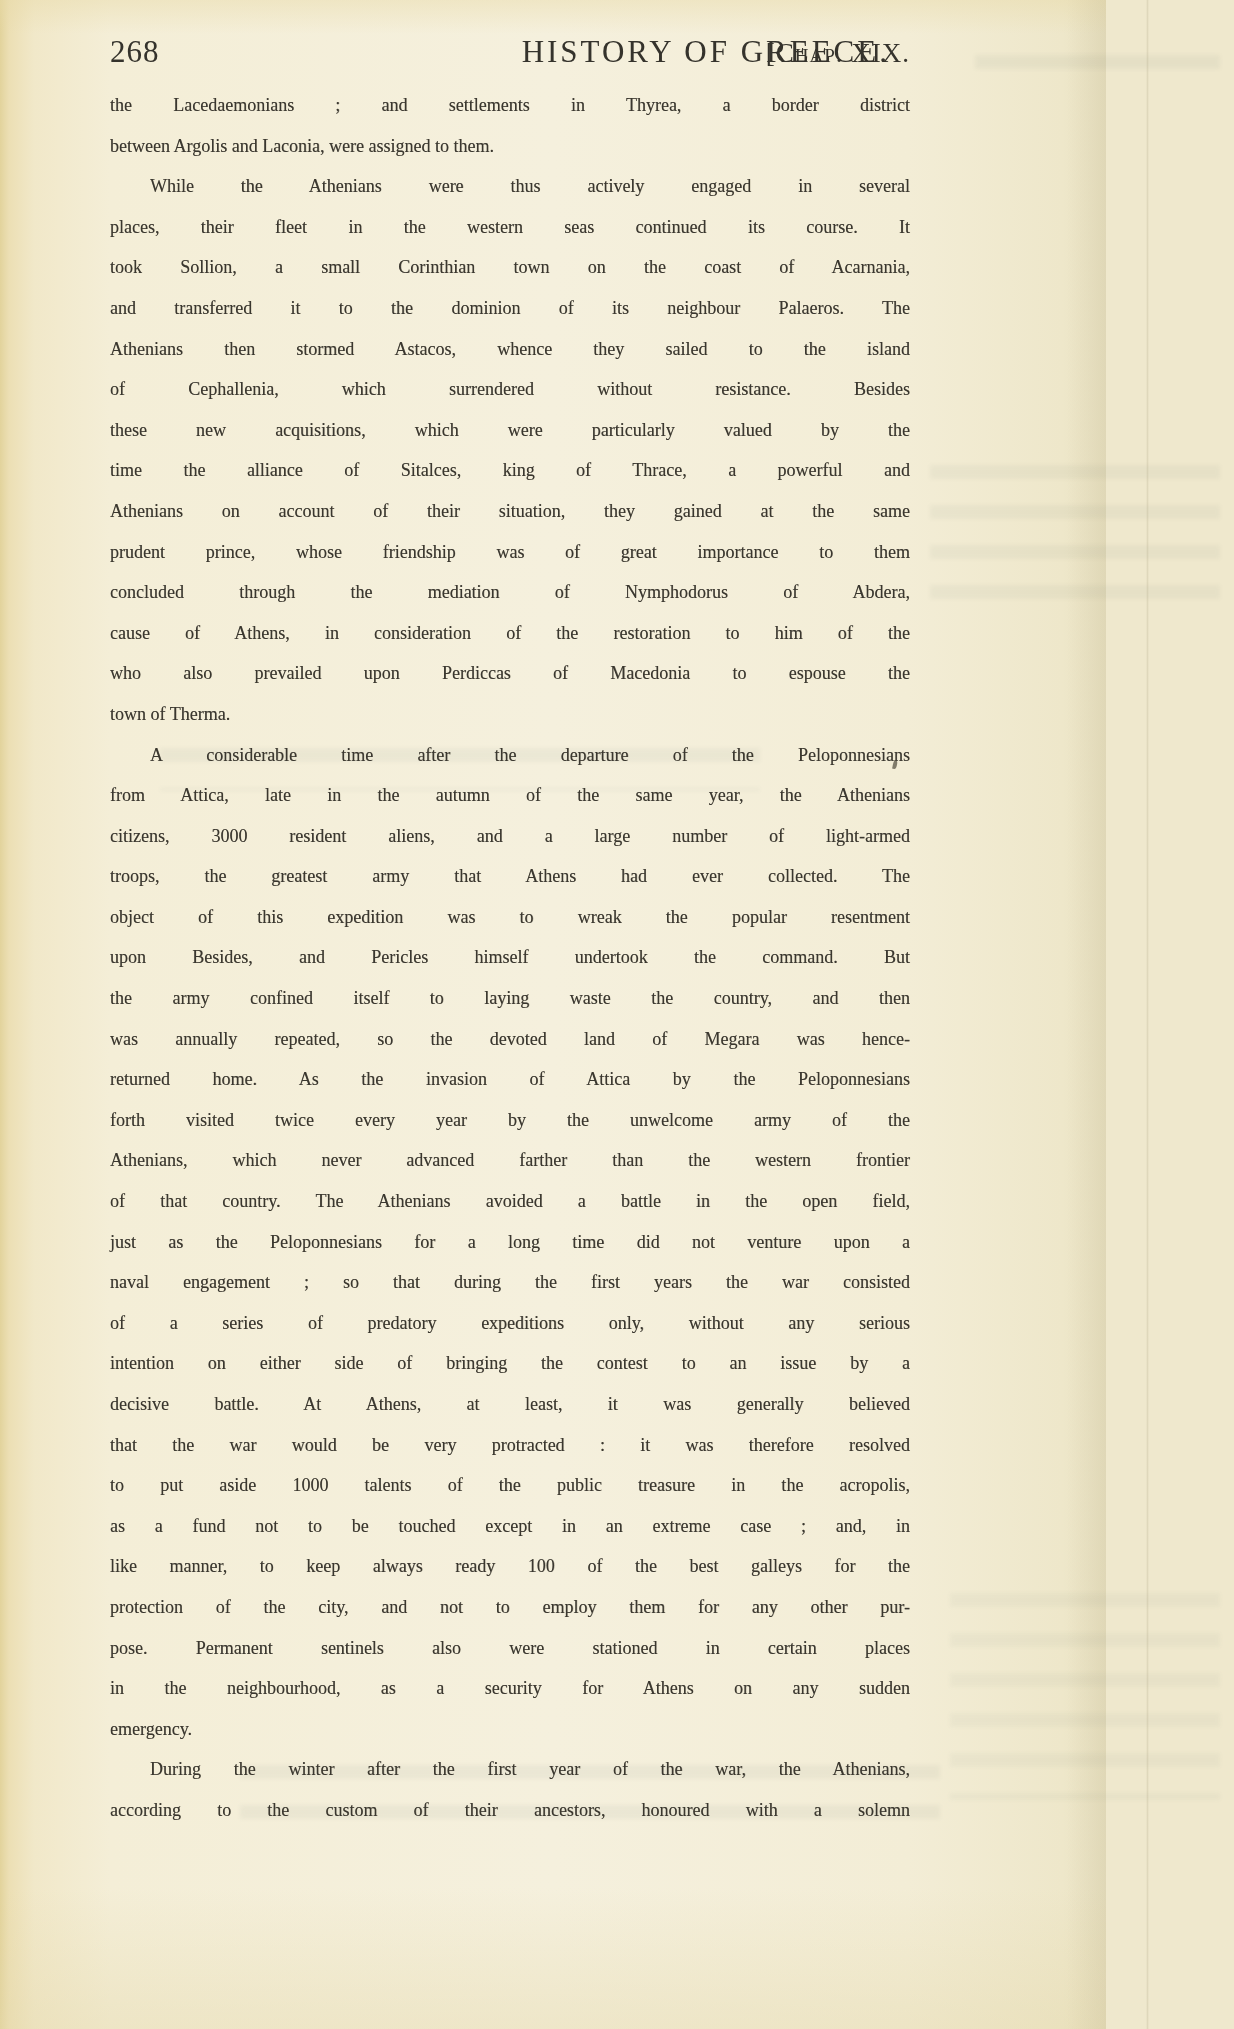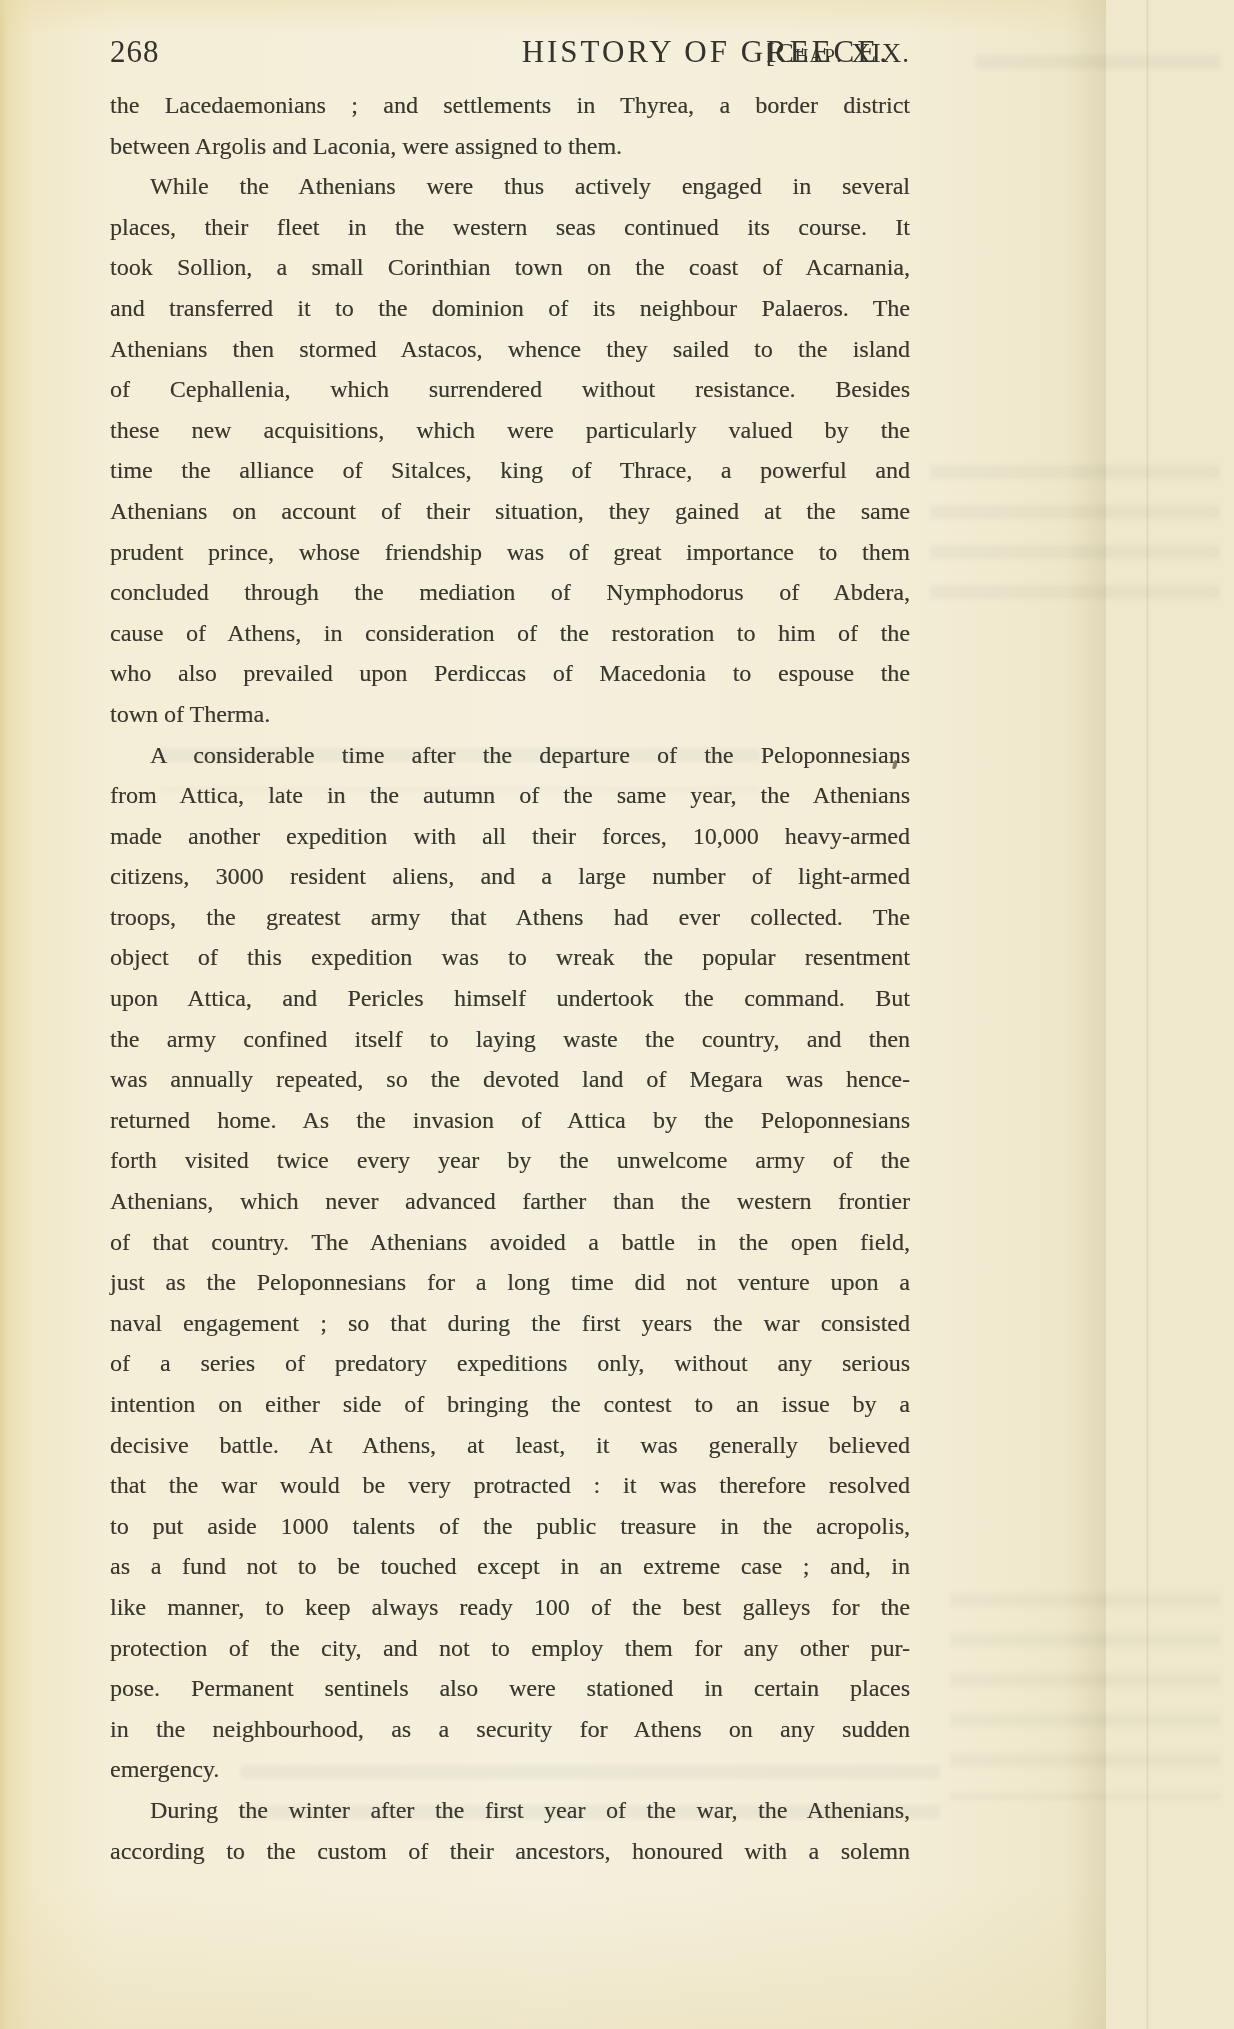--- a/index.html
+++ b/index.html
@@ -45,21 +45,21 @@
     display: flex; justify-content: space-between; align-items: baseline;
     color: #35332c;
   }
   .page-number   { font-size: 31px; letter-spacing: 1px; }
   .running-title { position: absolute; left: 12px; right: 20px; text-align: right;
                    font-size: 31px; letter-spacing: 3px; }
   .chapter-label { font-size: 27px; font-variant: small-caps; letter-spacing: 1px; }
 
   .text-block {
     position: absolute; left: 110px; top: 85px; width: 800px;
-    font-size: 24px; line-height: 40.6px; color: #3a372f;
+    font-size: 18px; line-height: 40.6px; color: #3a372f;
     text-shadow: 0.3px 0.4px 0.6px rgba(58,52,40,0.45);
     font-family: Liberation Serif, serif;
   }
   .line { height: 40.6px; text-align: justify; text-align-last: justify; }
   .line.short-last { text-align-last: left; }
   .line.indent { text-indent: 40px; }
 
   .ink-speck {
     position: absolute; left: 893px; top: 760px; width: 4px; height: 9px;
     border-radius: 50% 50% 50% 0; background: rgba(90,84,70,0.75);
@@ -97,25 +97,24 @@
       <div class="line">these new acquisitions, which were particularly valued by the</div>
       <div class="line">time the alliance of Sitalces, king of Thrace, a powerful and</div>
       <div class="line">Athenians on account of their situation, they gained at the same</div>
       <div class="line">prudent prince, whose friendship was of great importance to them</div>
       <div class="line">concluded through the mediation of Nymphodorus of Abdera,</div>
       <div class="line">cause of Athens, in consideration of the restoration to him of the</div>
       <div class="line">who also prevailed upon Perdiccas of Macedonia to espouse the</div>
       <div class="line short-last">town of Therma.</div>
       <div class="line indent">A considerable time after the departure of the Peloponnesians</div>
       <div class="line">from Attica, late in the autumn of the same year, the Athenians</div>
-      <div class="line">made another expedition with all their forces, 10,000 heavy-armed</div>
       <div class="line">citizens, 3000 resident aliens, and a large number of light-armed</div>
       <div class="line">troops, the greatest army that Athens had ever collected. The</div>
       <div class="line">object of this expedition was to wreak the popular resentment</div>
-      <div class="line">upon Attica, and Pericles himself undertook the command. But</div>
+      <div class="line">upon Besides, and Pericles himself undertook the command. But</div>
       <div class="line">the army confined itself to laying waste the country, and then</div>
       <div class="line">was annually repeated, so the devoted land of Megara was hence-</div>
       <div class="line">returned home. As the invasion of Attica by the Peloponnesians</div>
       <div class="line">forth visited twice every year by the unwelcome army of the</div>
       <div class="line">Athenians, which never advanced farther than the western frontier</div>
       <div class="line">of that country. The Athenians avoided a battle in the open field,</div>
       <div class="line">just as the Peloponnesians for a long time did not venture upon a</div>
       <div class="line">naval engagement ; so that during the first years the war consisted</div>
       <div class="line">of a series of predatory expeditions only, without any serious</div>
       <div class="line">intention on either side of bringing the contest to an issue by a</div>

